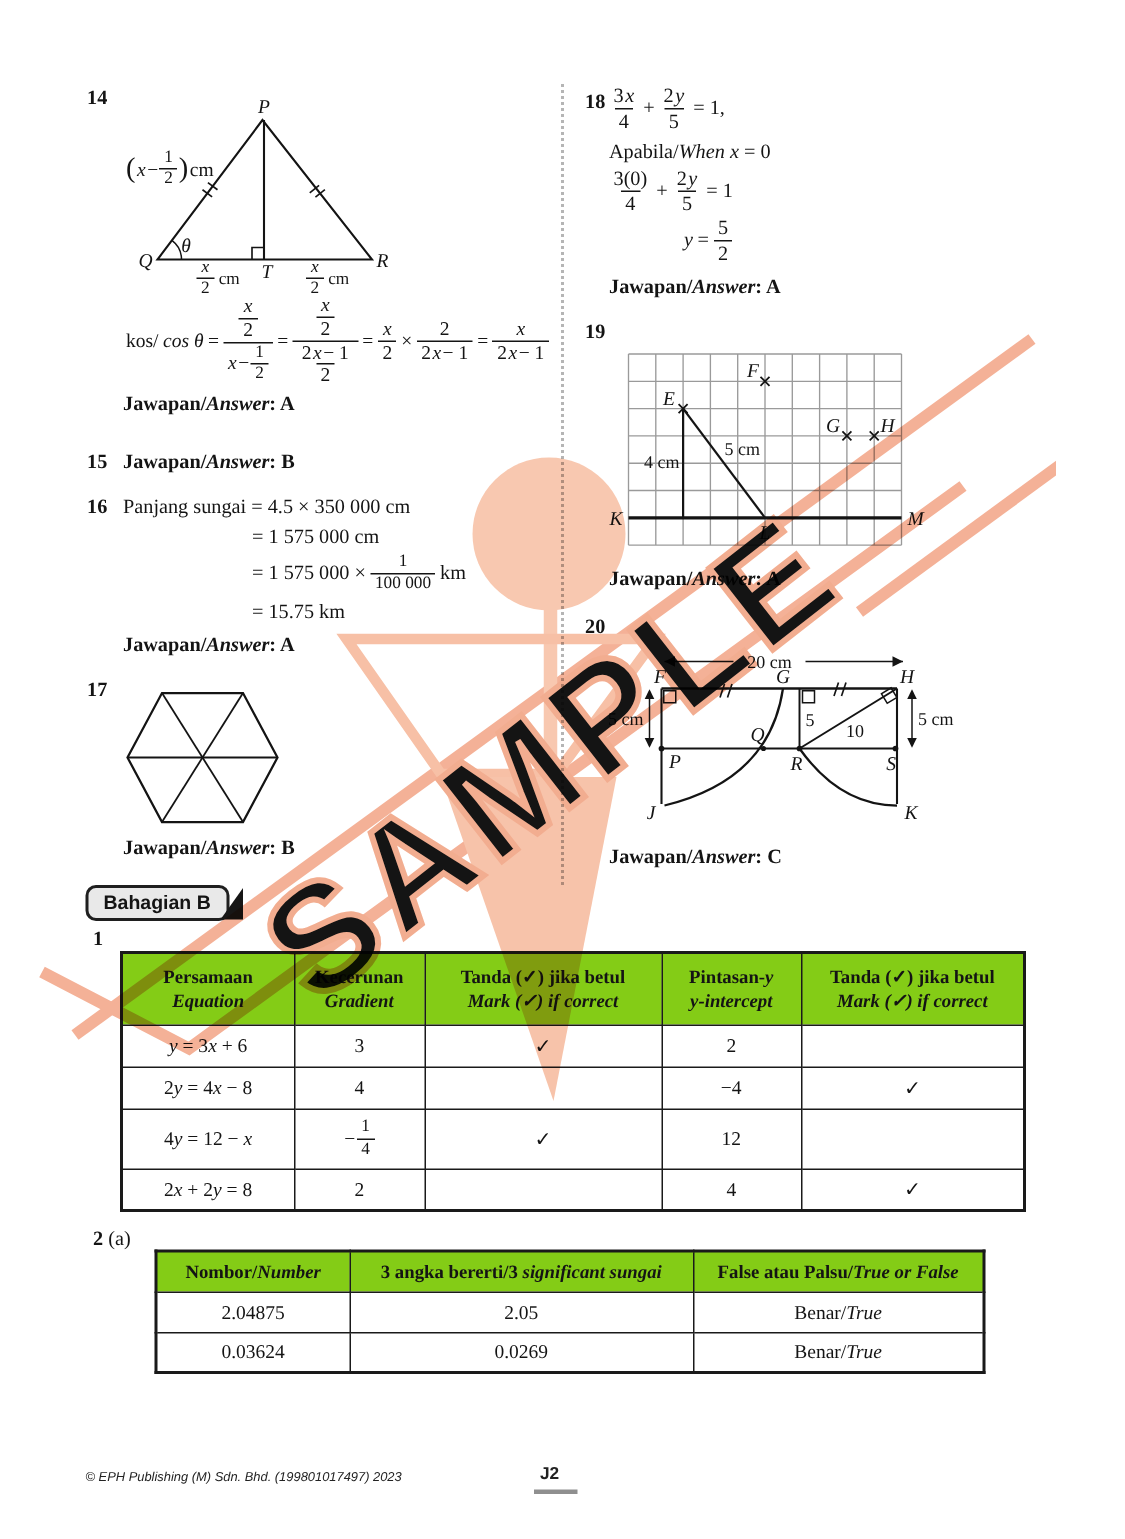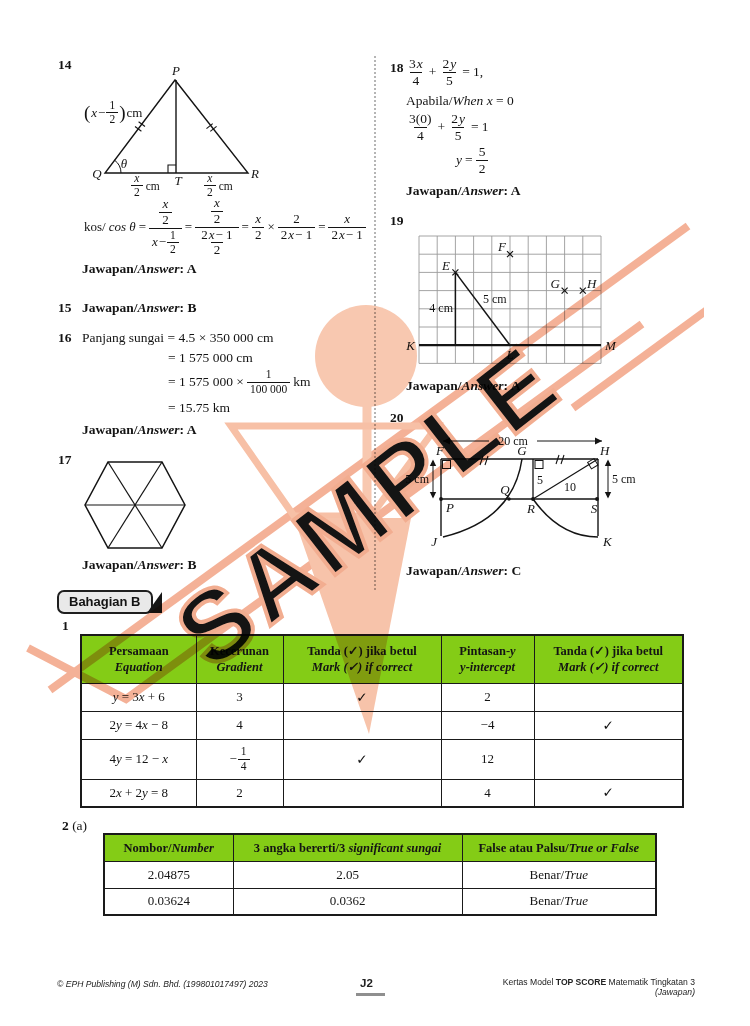--- a/index.html
+++ b/index.html
@@ -262,21 +262,21 @@
       <th><span>3 angka bererti/3 </span><span class="i">significant sungai</span></th>
       <th><span>False atau Palsu/</span><span class="i">True or False</span></th>
     </tr>
     <tr style="height:27px">
       <td>2.04875</td>
           <td>2.05</td>
       <td><span>Benar/</span><span class="i">True</span></td>
     </tr>
     <tr style="height:27px">
       <td>0.03624</td>
-          <td>0.0362</td>
+          <td>0.0269</td>
       <td><span>Benar/</span><span class="i">True</span></td>
     </tr>
   </tbody>
     </table>
 
   <div class="abs divider" style="left:374px;top:56px;height:534px"></div>
 
   <div class="abs qnum" style="left:390px;top:60px">18</div>
   <div class="abs mrow" style="left:406px;top:56px;height:32px;font-size:13.5px">
     <span class="fr">
@@ -420,24 +420,20 @@
     <text class="up" x="537" y="484" text-anchor="start">5</text>
     <text class="up" x="564" y="491" text-anchor="start">10</text>
   </svg>
   <div class="abs ansline" style="left:406px;top:563px">
     <span>Jawapan/</span><span class="i">Answer</span><span>: C</span>
   </div>
 
   <div class="abs foot i" style="left:57px;top:979px">© EPH Publishing (M) Sdn. Bhd. (199801017497) 2023</div>
   <div class="abs foot b" style="left:360px;top:977px;font-size:11.5px">J2</div>
   <div class="abs" style="left:356px;top:993px;width:29px;height:2.5px;background:#8f8f8f"></div>
-  <div class="abs foot" style="left:435px;top:977px;width:260px;text-align:right">
-    <span>Kertas Model </span><span class="b">TOP SCORE</span><span> Matematik Tingkatan 3</span><br>
-    <span class="i">(Jawapan)</span>
-  </div>
 
   <svg class="wm" width="750" height="1026" viewBox="0 0 750 1026">
     <line x1="50" y1="690" x2="688" y2="226" stroke="#f4b197" stroke-width="8"></line>
     <path d="M28,648 L126,699 L642,324" fill="none" stroke="#f4b197" stroke-width="8"></path>
     <line x1="573" y1="408" x2="726" y2="296" stroke="#f4b197" stroke-width="8"></line>
     <circle cx="366" cy="356" r="51" fill="#f8c8b0"></circle>
     <line x1="367" y1="406" x2="367" y2="518" stroke="#f8c8b0" stroke-width="9"></line>
     <path d="M231,426 L437,426 L371,516 L294,516 Z" fill="none" stroke="#f7c0a6" stroke-width="7"></path>
     <path d="M294,518 L411,518 L369,734 Z" fill="#f7c3aa"></path>
     <text x="368" y="505" transform="rotate(-38 368 505)" text-anchor="middle" dominant-baseline="central" style="font-family:'Liberation Sans',sans-serif;font-size:100px;font-weight:bold;font-style:normal;letter-spacing:6px" fill="none" stroke="#f2ad90" stroke-width="4">SAMPLE</text>

